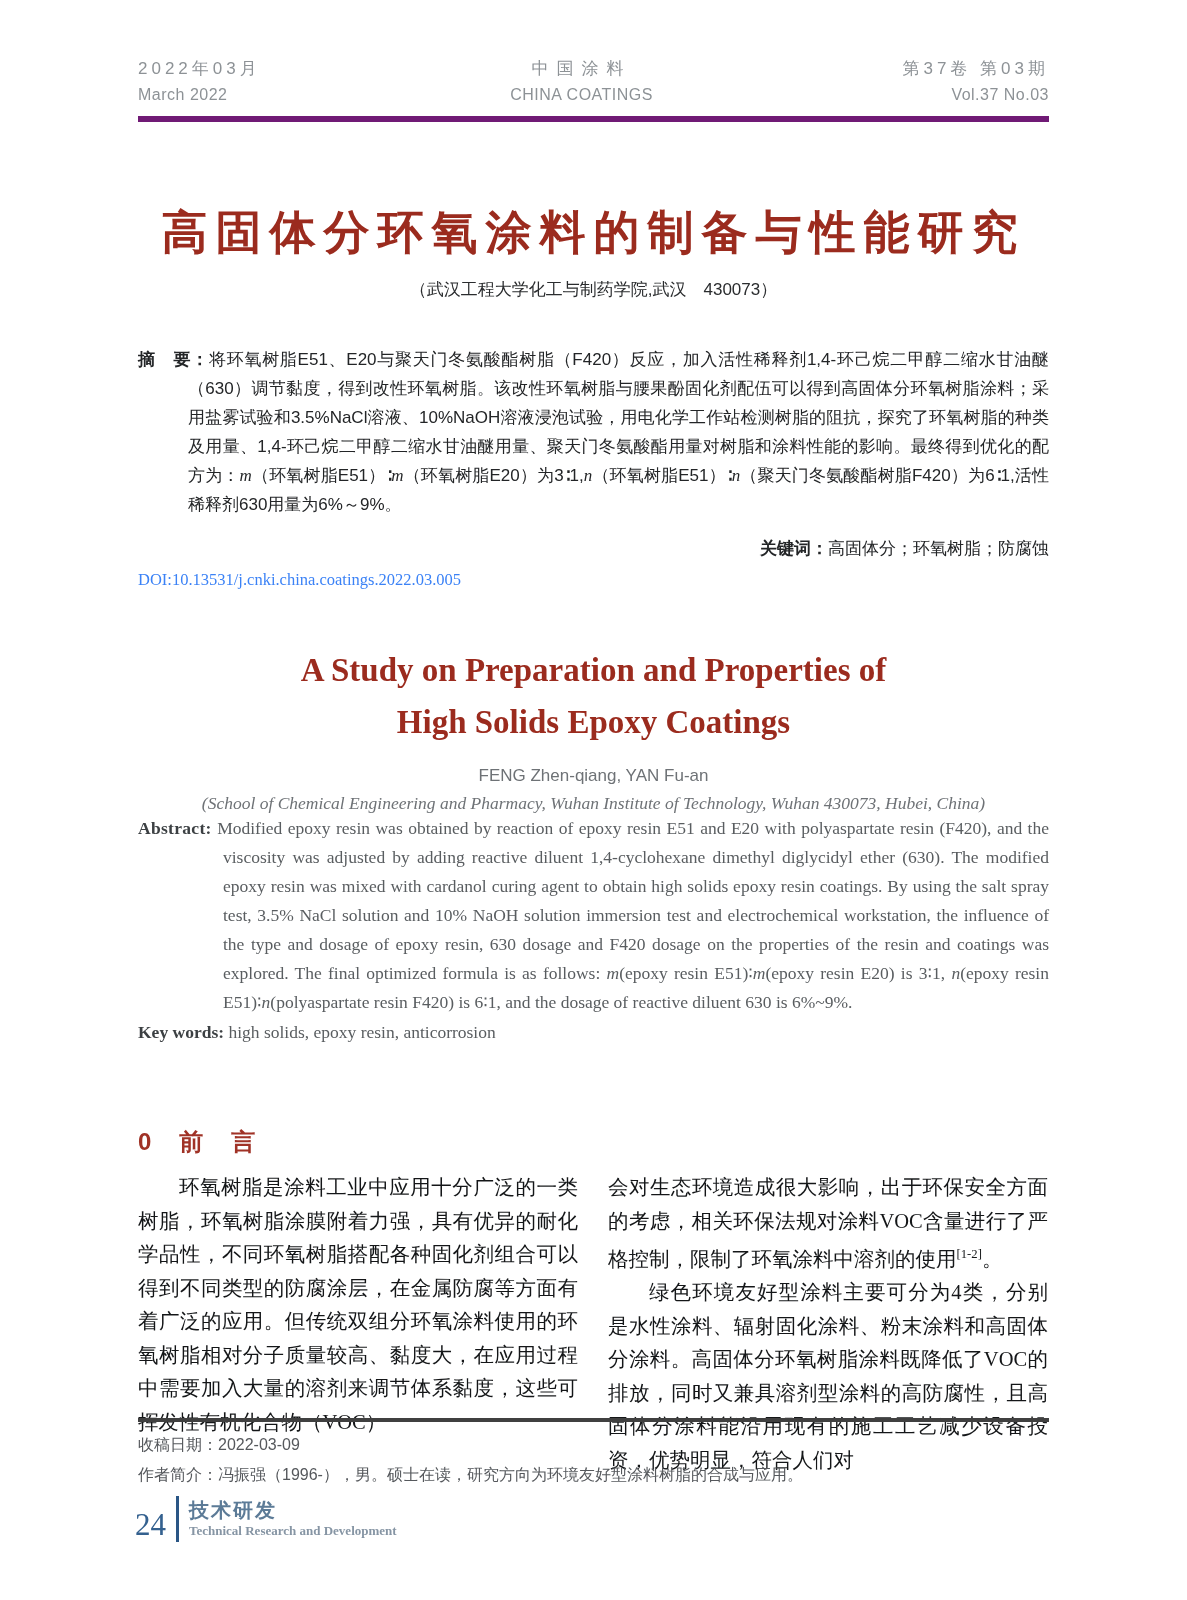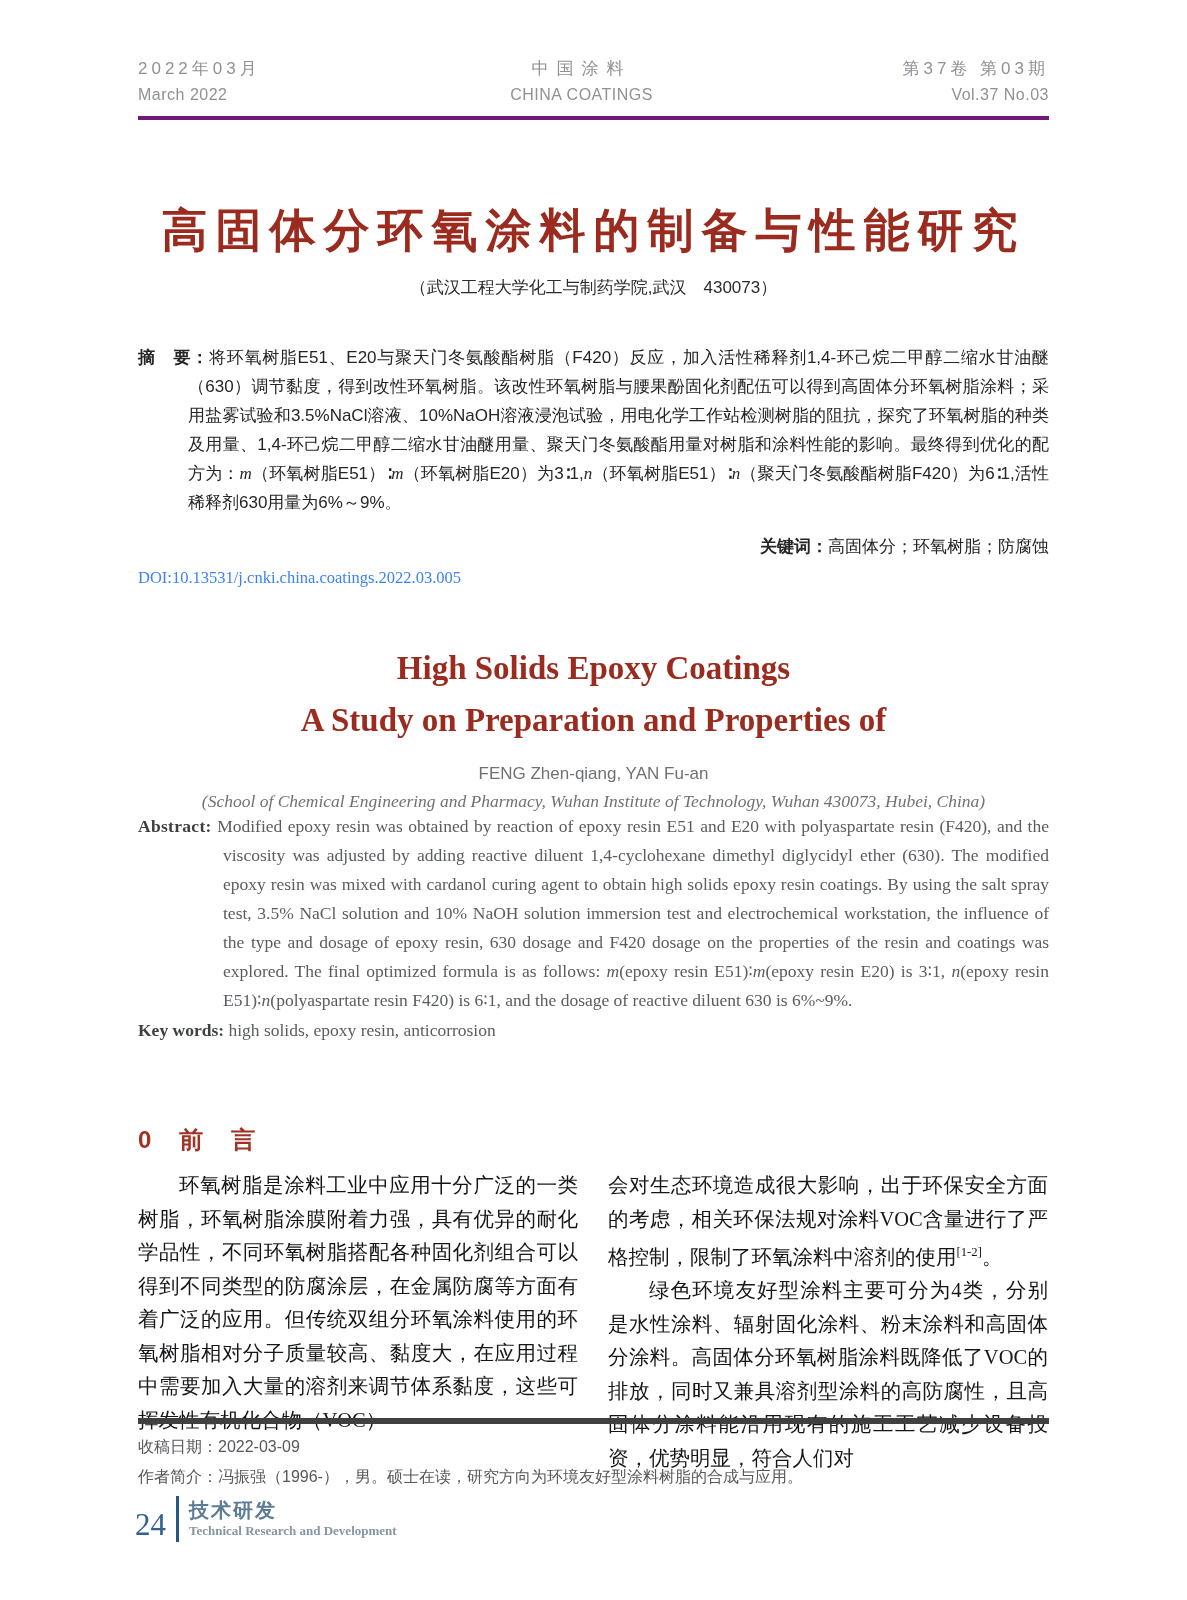--- a/index.html
+++ b/index.html
@@ -7,21 +7,21 @@
   body {
     width:1187px; height:1600px; position:relative; overflow:hidden;
     font-family:"Liberation Sans", sans-serif; color:#1f2123;
   }
   .page { padding:56px 138px 0 138px; position:relative; }
 
   
   .running-head {
     display:flex; justify-content:space-between; align-items:flex-end;
     color:#8d9296; font-size:17px; line-height:26px;
-    padding-bottom:8px; border-bottom:4px solid #701a75;
+    padding-bottom:8px; border-bottom:6px solid #701a75;
   }
   .rh-cell { white-space:nowrap; }
   .rh-center { text-align:center; }
   .rh-right { text-align:right; }
   .rh-cn { letter-spacing:4px; }
   .rh-center .rh-cn { letter-spacing:8px; }
   .rh-en { font-size:16px; letter-spacing:0.5px; }
 
   
   .title-cn {
@@ -85,21 +85,21 @@
     color:#141618; text-align:justify;
   }
   .indent { text-indent:2em; }
   .intro sup { font-size:0.62em; }
 
   .it { font-style:italic; font-family:"Liberation Serif", serif; }
 
   
   .footnote {
     position:absolute; left:138px; right:138px; top:1418px;
-    border-top:6px solid #404040; padding-top:8px;
+    border-top:4px solid #404040; padding-top:8px;
     font-size:16px; line-height:30px; color:#55585c;
   }
 
   
   .page-badge {
     position:absolute; left:135px; top:1496px;
     display:flex; align-items:center;
   }
   .badge-number {
     font-family:"Liberation Serif", serif; font-size:31px; color:#34618f;
@@ -133,22 +133,22 @@
   <h1 class="title-cn">高固体分环氧涂料的制备与性能研究</h1>
   <div class="affil-cn">（武汉工程大学化工与制药学院,武汉　430073）</div>
 
   <p class="abstract-cn"><span class="lbl">摘　要：</span><span><span>将环氧树脂E51、E20与聚天门冬氨酸酯树脂（F420）反应，加入活性稀释剂1,4-环己烷二甲醇二缩水甘油醚（630）调节黏度，得到改性环氧树脂。该改性环氧树脂与腰果酚固化剂配伍可以得到高固体分环氧树脂涂料；采用盐雾试验和3.5%NaCl溶液、10%NaOH溶液浸泡试验，用电化学工作站检测树脂的阻抗，探究了环氧树脂的种类及用量、1,4-环己烷二甲醇二缩水甘油醚用量、聚天门冬氨酸酯用量对树脂和涂料性能的影响。最终得到优化的配方为：</span><span class="it">m</span><span>（环氧树脂E51）∶</span><span class="it">m</span><span>（环氧树脂E20）为3∶1,</span><span class="it">n</span><span>（环氧树脂E51）∶</span><span class="it">n</span><span>（聚天门冬氨酸酯树脂F420）为6∶1,活性稀释剂630用量为6%～9%。</span></span></p>
 
   <p class="keywords-cn"><span class="lbl">关键词：</span><span>高固体分；环氧树脂；防腐蚀</span></p>
 
   <div class="doi-line">DOI:10.13531/j.cnki.china.coatings.2022.03.005</div>
 
   <h2 class="title-en">
+    <div>A Study on Preparation and Properties of</div>
     <div>High Solids Epoxy Coatings</div>
-    <div>A Study on Preparation and Properties of</div>
   </h2>
   <div class="authors-en">FENG Zhen-qiang, YAN Fu-an</div>
   <div class="affil-en">(School of Chemical Engineering and Pharmacy, Wuhan Institute of Technology, Wuhan 430073, Hubei, China)</div>
 
   <p class="abstract-en"><span class="lbl">Abstract:</span><span> </span><span><span>Modified epoxy resin was obtained by reaction of epoxy resin E51 and E20 with polyaspartate resin (F420), and the viscosity was adjusted by adding reactive diluent 1,4-cyclohexane dimethyl diglycidyl ether (630). The modified epoxy resin was mixed with cardanol curing agent to obtain high solids epoxy resin coatings. By using the salt spray test, 3.5% NaCl solution and 10% NaOH solution immersion test and electrochemical workstation, the influence of the type and dosage of epoxy resin, 630 dosage and F420 dosage on the properties of the resin and coatings was explored. The final optimized formula is as follows: </span><span class="it">m</span><span>(epoxy resin E51)∶</span><span class="it">m</span><span>(epoxy resin E20) is 3∶1, </span><span class="it">n</span><span>(epoxy resin E51)∶</span><span class="it">n</span><span>(polyaspartate resin F420) is 6∶1, and the dosage of reactive diluent 630 is 6%~9%.</span></span></p>
 
   <p class="keywords-en"><span class="lbl">Key words:</span><span> </span><span>high solids, epoxy resin, anticorrosion</span></p>
 
   <div class="intro">
     <div class="intro-col">

